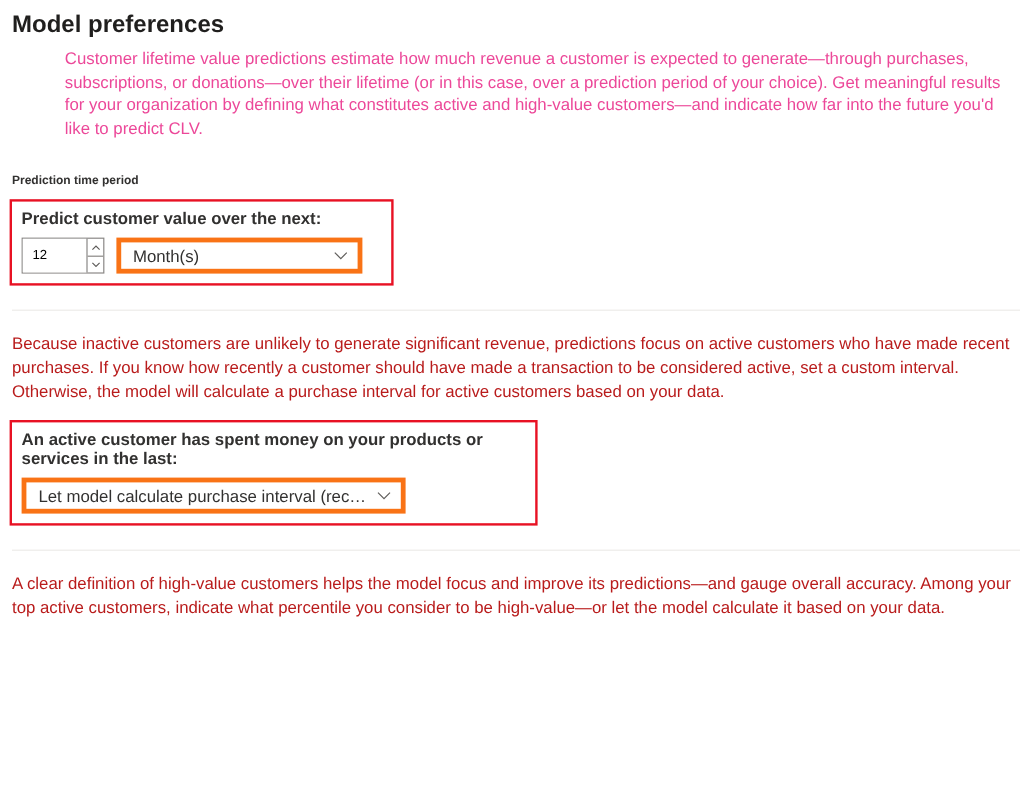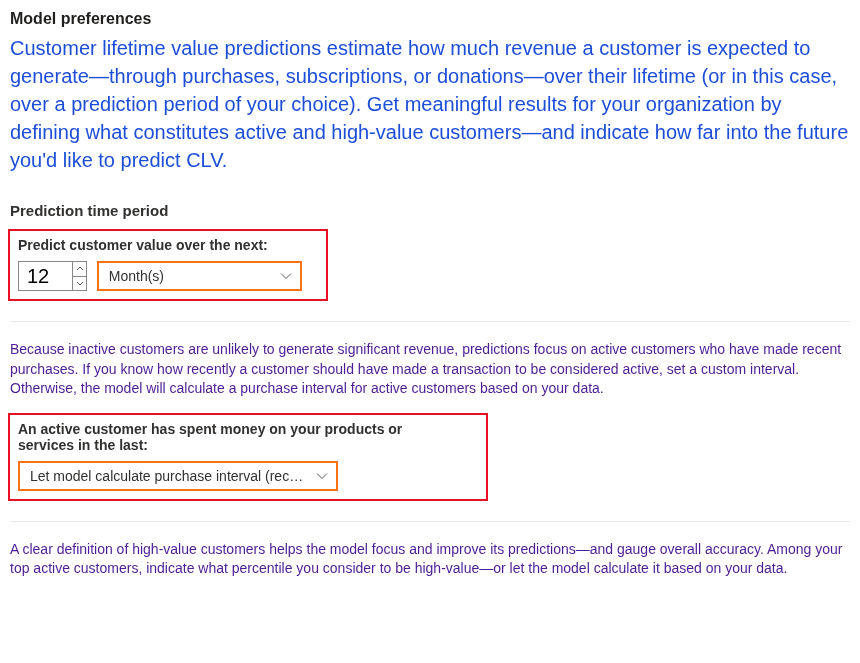--- a/index.html
+++ b/index.html
@@ -9,34 +9,35 @@
     }
     body {
       font-family: "Segoe UI", -apple-system, BlinkMacSystemFont, sans-serif;
       font-size: 14px;
       color: #323130;
       background: #ffffff;
       padding: 10px;
       width: 860px;
     }
     h1 {
-      font-size: 16px;
+      font-size: 20px;
       font-weight: 600;
       color: #201f1e;
       margin-bottom: 6px;
     }
     .description {
-      color: #1d4ed8;
-      font-size: 20px;
+      color: #ec4899;
+      font-size: 14px;
       line-height: 1.4;
       margin-bottom: 28px;
+      margin-left: 44px;
     }
     .section-title {
       font-weight: 600;
-      font-size: 15px;
+      font-size: 10px;
       color: #323130;
       margin-bottom: 10px;
     }
     .field-label {
       font-weight: 600;
       font-size: 14px;
       color: #323130;
       margin-bottom: 8px;
       padding-top: 6px;
     }
@@ -56,21 +57,21 @@
       border: 1px solid #8a8886;
       height: 30px;
       width: 72px;
       background: #fff;
     }
     .spinner input {
       border: none;
       outline: none;
       width: 100%;
       padding: 0 8px;
-      font-size: 20px;
+      font-size: 11px;
       font-family: inherit;
     }
     .spinner-buttons {
       display: flex;
       flex-direction: column;
       border-left: 1px solid #8a8886;
       width: 18px;
     }
     .spinner-btn {
       flex: 1;
@@ -84,21 +85,21 @@
       width: 8px;
       height: 5px;
     }
     .spinner-btn:first-child {
       border-bottom: 1px solid #8a8886;
     }
     .dropdown {
       display: flex;
       align-items: center;
       justify-content: space-between;
-      border: 2px solid #f97316;
+      border: 4px solid #f97316;
       height: 30px;
       background: #fff;
       padding: 0 8px 0 10px;
       cursor: pointer;
       width: 214px;
     }
     .dropdown.wide {
       width: 320px;
     }
     .dropdown-text {
@@ -117,27 +118,27 @@
     }
     .section {
       margin-bottom: 20px;
     }
     hr.divider {
       border: none;
       border-top: 1px solid #edebe9;
       margin: 20px 0 18px 0;
     }
     .section-desc {
-      color: #4c1d95;
+      color: #b91c1c;
       font-size: 14px;
       line-height: 1.4;
       margin-bottom: 14px;
     }
     .box-320 { width: 320px; }
-    .box-454 { width: 480px; }
+    .box-454 { width: 440px; }
     .box-340 { width: 340px; }
   </style>
 </head>
 <body>
 
 <h1>Model preferences</h1>
 <p class="description">Customer lifetime value predictions estimate how much revenue a customer is expected to generate—through purchases, subscriptions, or donations—over their lifetime (or in this case, over a prediction period of your choice). Get meaningful results for your organization by defining what constitutes active and high-value customers—and indicate how far into the future you'd like to predict CLV.</p>
 
 <div class="section">
   <div class="section-title">Prediction time period</div>

